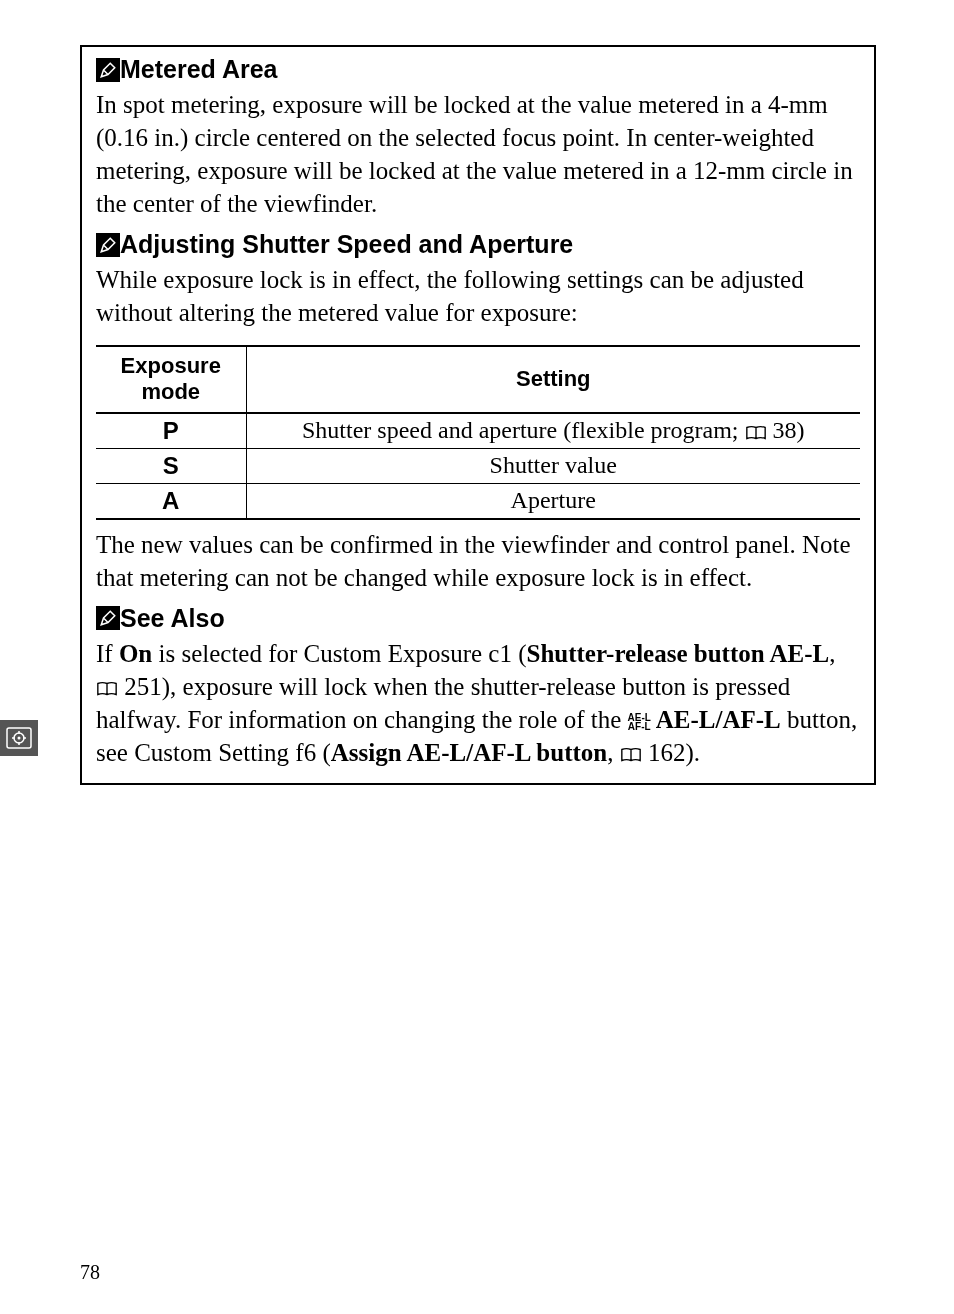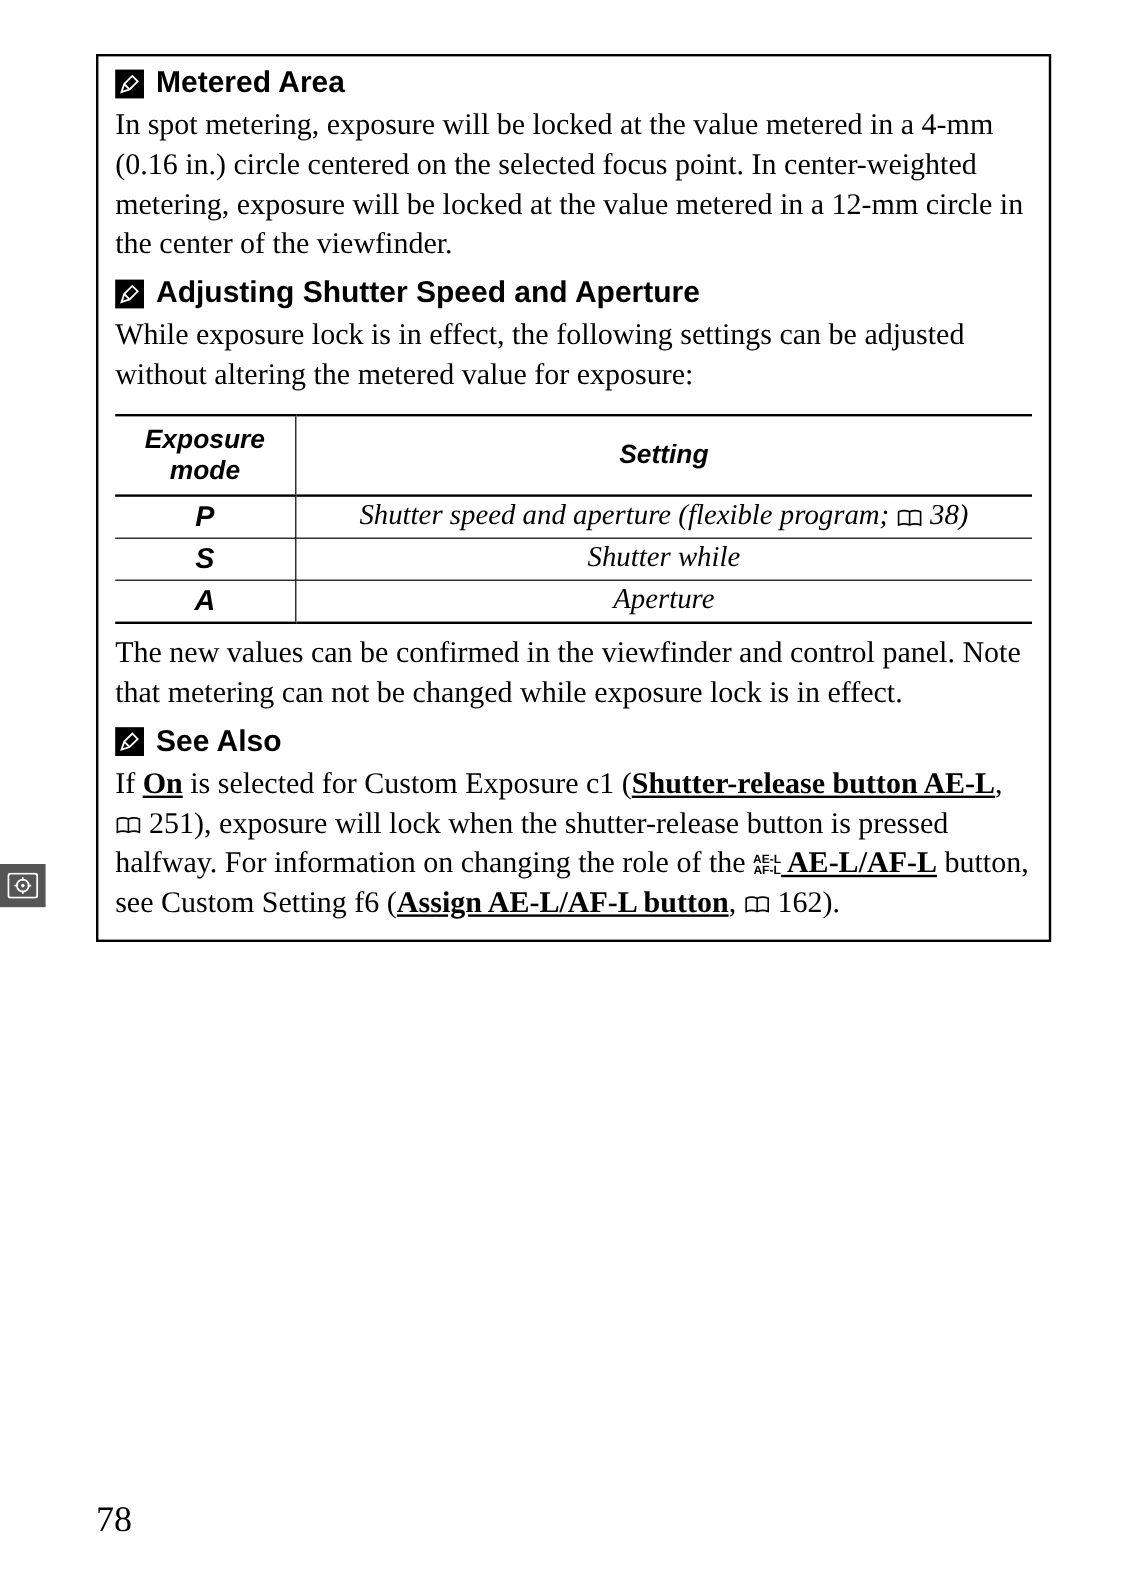--- a/index.html
+++ b/index.html
@@ -14,21 +14,20 @@
       position: absolute;
       top: 45px;
       left: 80px;
       right: 78px;
       border: 2px solid #000;
       padding: 8px 14px 14px 14px;
     }
     .section-heading {
       display: flex;
       align-items: center;
-      gap: 10px;
       margin-bottom: 4px;
     }
     .section-heading.mt { margin-top: 10px; text-align: right; }
     .note-icon {
       width: 24px;
       height: 24px;
       background: #000;
       display: inline-flex;
       align-items: center;
       justify-content: center;
@@ -38,26 +37,25 @@
     .heading-text {
       font-weight: bold;
       font-size: 25px;
       font-family: Arial, Helvetica, sans-serif;
     }
     .body-text {
       font-size: 25px;
       line-height: 1.32;
       font-family: Georgia, 'Times New Roman', serif;
     }
-    .body-text .bold { font-weight: bold; text-decoration: underline; }
+    .body-text .bold { font-weight: bold; }
     .settings-table {
       width: 100%;
       border-collapse: collapse;
       margin: 16px 0 8px 0;
-      font-style: italic;
     }
     .settings-table th {
       font-family: Arial, Helvetica, sans-serif;
       font-weight: bold;
       font-size: 22px;
       padding: 6px 8px;
       border-top: 2px solid #000;
       border-bottom: 2px solid #000;
       text-align: center;
       line-height: 1.2;
@@ -105,21 +103,21 @@
       background: #555;
       display: flex;
       align-items: center;
       justify-content: center;
     }
     .side-tab svg { width: 26px; height: 22px; }
     .page-number {
       position: absolute;
       bottom: 30px;
       left: 80px;
-      font-size: 30px;
+      font-size: 20px;
       font-family: Georgia, serif;
     }
   </style>
 </head>
 <body>
 
 <div class="content-box">
 
   <div class="section-heading">
     <span class="note-icon">
@@ -152,21 +150,21 @@
       <tr>
         <td>P</td>
         <td>
           <span>Shutter speed and aperture (flexible program; </span><svg class="book-icon" viewBox="0 0 24 16">
               <path d="M2 2 Q7 0 12 2 Q17 0 22 2 L22 14 Q17 12 12 14 Q7 12 2 14 Z M12 2 L12 14" fill="none" stroke="#000" stroke-width="1.5"></path>
             </svg><span> 38)</span>
         </td>
       </tr>
       <tr>
         <td>S</td>
-        <td>Shutter while</td>
+        <td>Shutter value</td>
       </tr>
       <tr>
         <td>A</td>
         <td>Aperture</td>
       </tr>
     </tbody>
   </table>
 
   <p class="body-text">The new values can be confirmed in the viewfinder and control panel. Note that metering can not be changed while exposure lock is in effect.</p>
 

